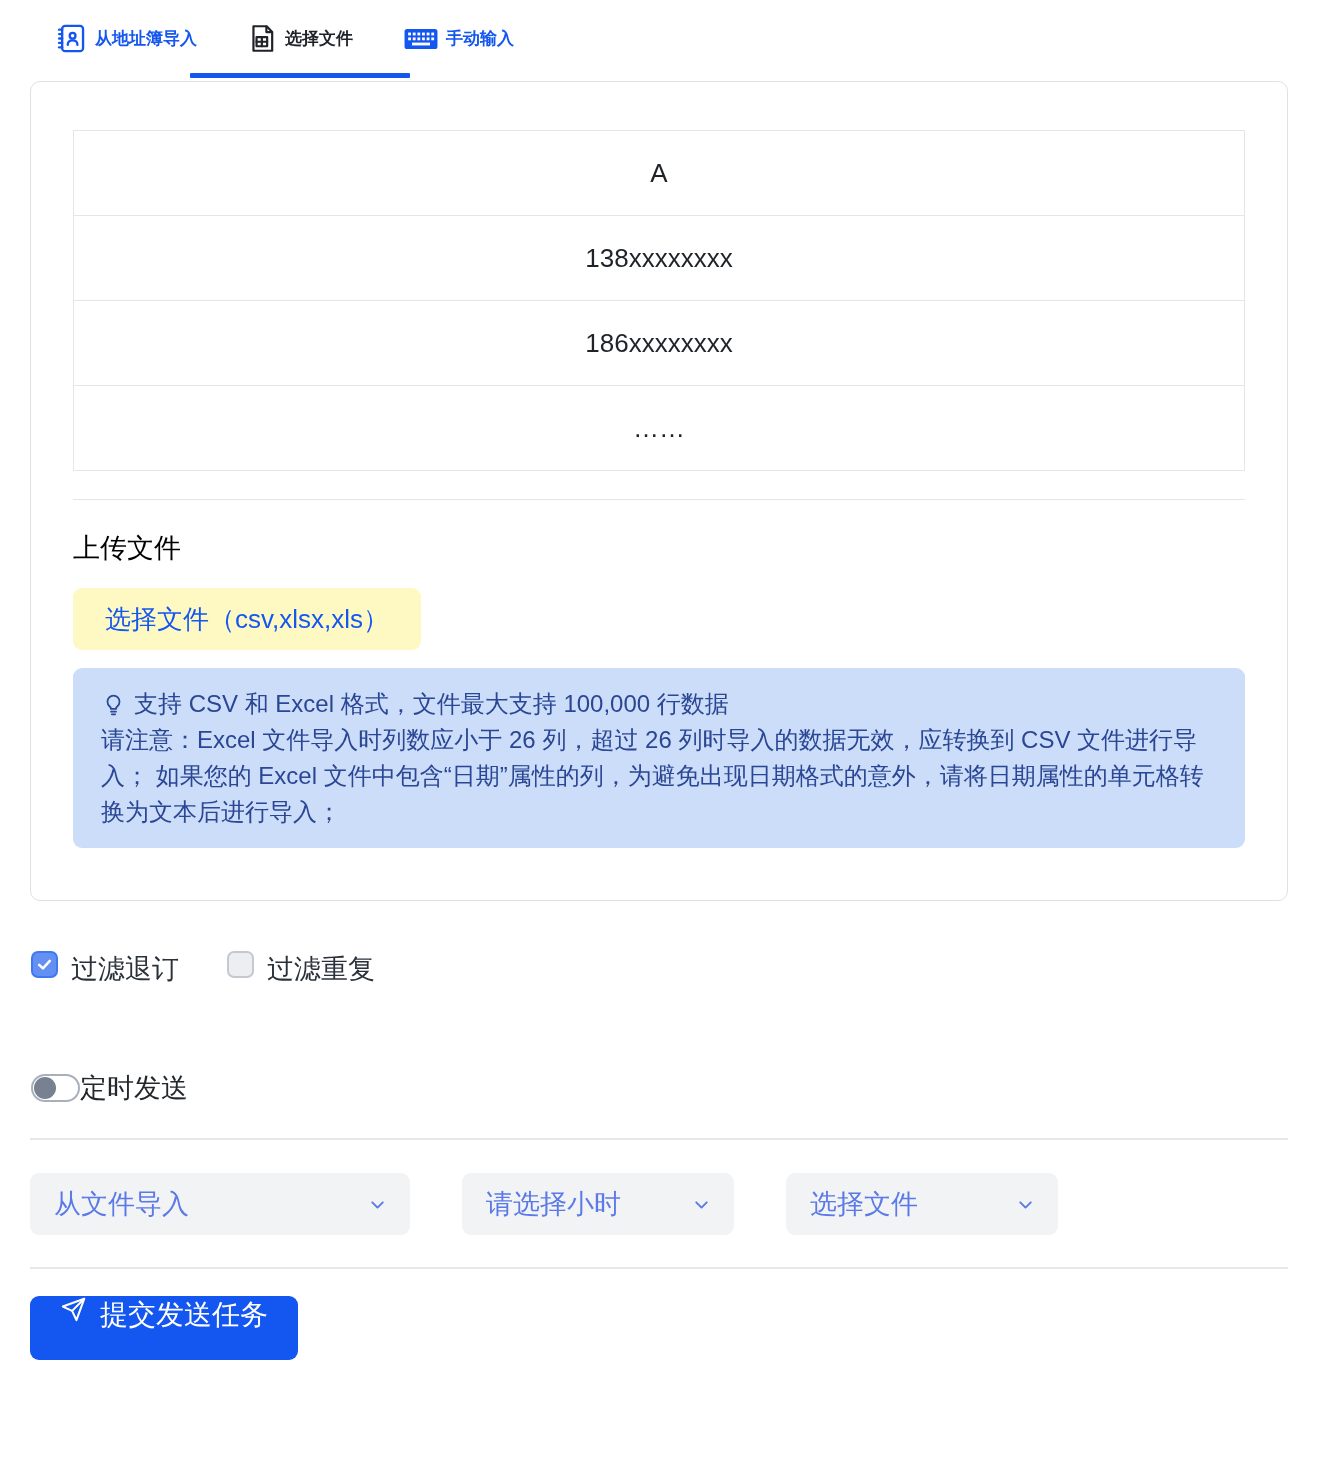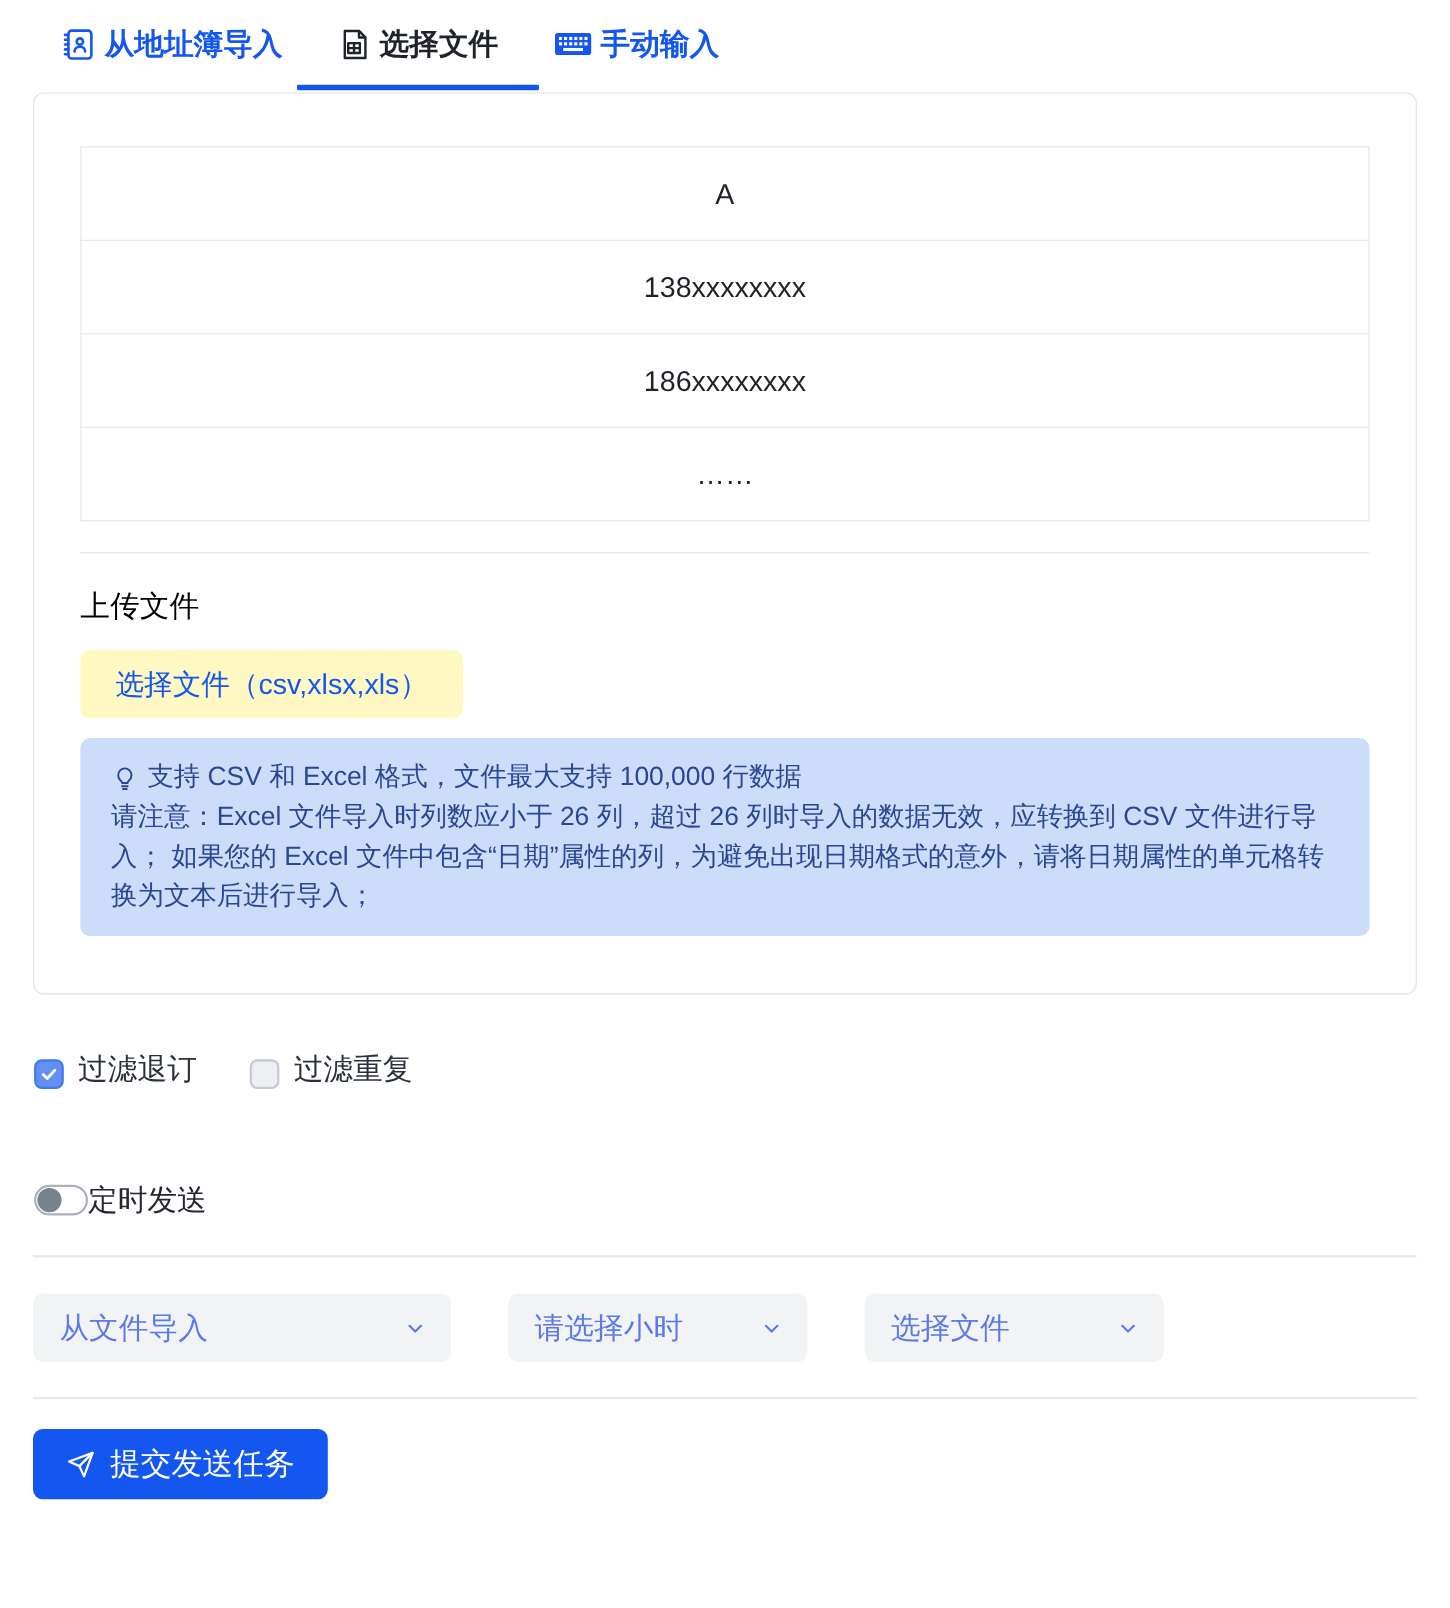--- a/index.html
+++ b/index.html
@@ -16,21 +16,21 @@
     display: flex;
     align-items: center;
     gap: 50px;
     padding: 22px 0 26px 55px;
   }
   .tab {
     position: relative;
     display: flex;
     align-items: center;
     gap: 7px;
-    font-size: 27px;
+    font-size: 17px;
     font-weight: 600;
     color: #1456F0;
     cursor: pointer;
     white-space: nowrap;
   }
   .tab.active { color: #1f2329; }
   .tab.active::after {
     content: "";
     position: absolute;
     left: 50%;
@@ -121,21 +121,21 @@
 
   
   .filters {
     display: flex;
     align-items: center;
     gap: 48px;
     margin: 50px 30px 0 31px;
   }
   .filter {
     display: flex;
-    align-items: flex-end;
+    align-items: flex-start;
     gap: 13px;
     font-size: 27px;
     color: #2b313b;
     cursor: pointer;
   }
   .cb {
     width: 27px;
     height: 27px;
     border-radius: 7px;
     display: inline-flex;
@@ -191,21 +191,21 @@
     color: #5b7ae8;
     cursor: pointer;
   }
   .select.s-date { width: 380px; }
   .select.s-hour, .select.s-min { width: 272px; }
   .chev { display: inline-flex; align-items: center; }
 
   
   .submit {
     display: inline-flex;
-    align-items: center;
+    align-items: flex-start;
     gap: 13px;
     margin: 27px 0 0 30px;
     height: 64px;
     padding: 0 30px;
     background: #1456F0;
     border: none;
     border-radius: 9px;
     color: #ffffff;
     font-size: 28px;
     font-weight: 500;

